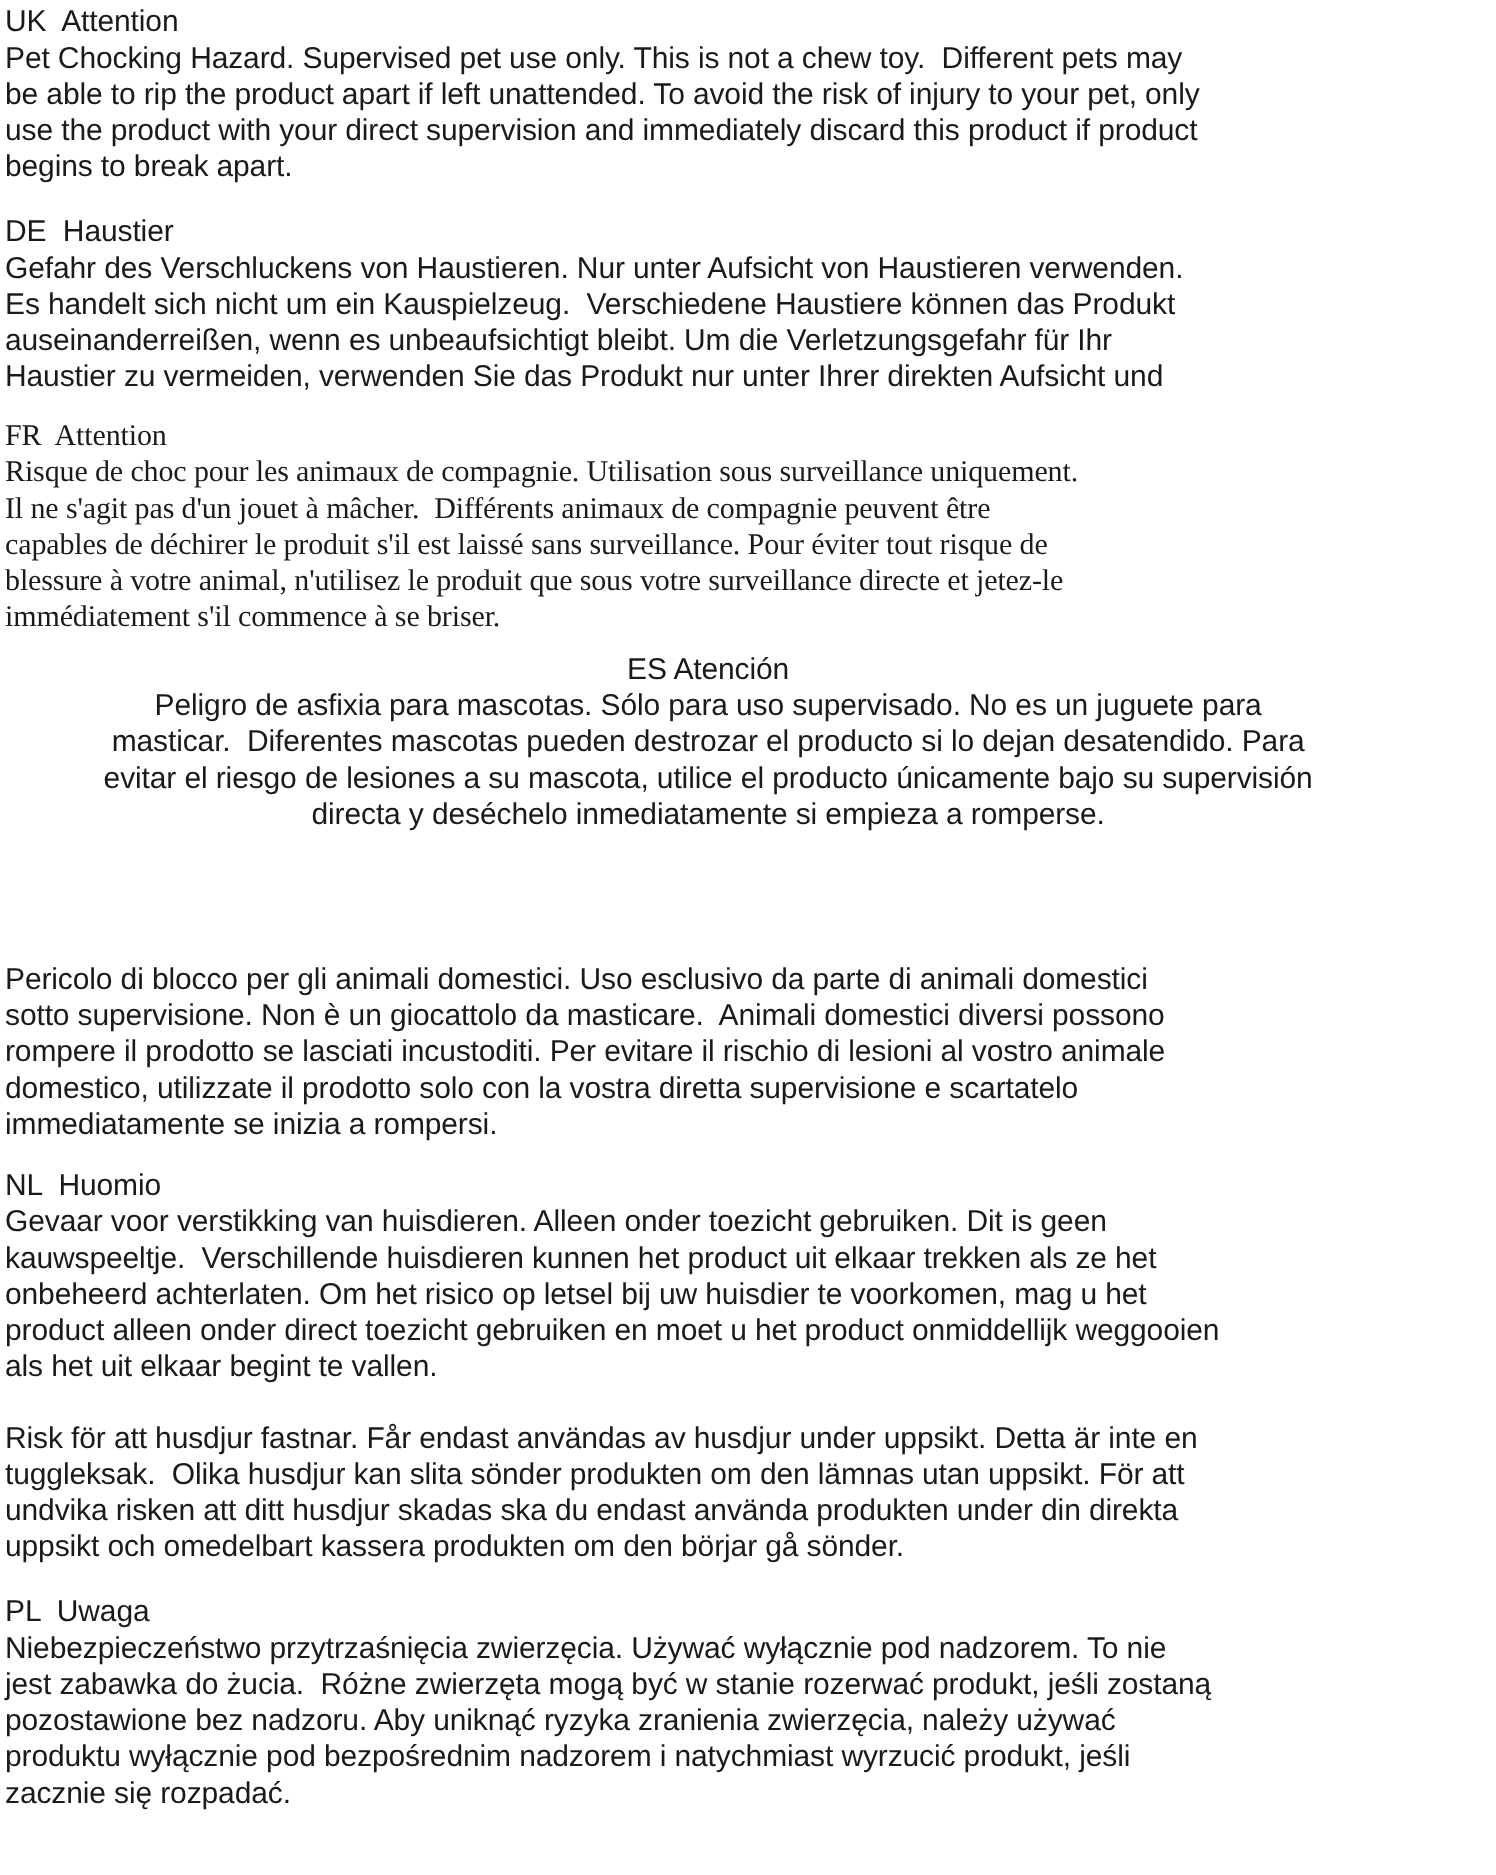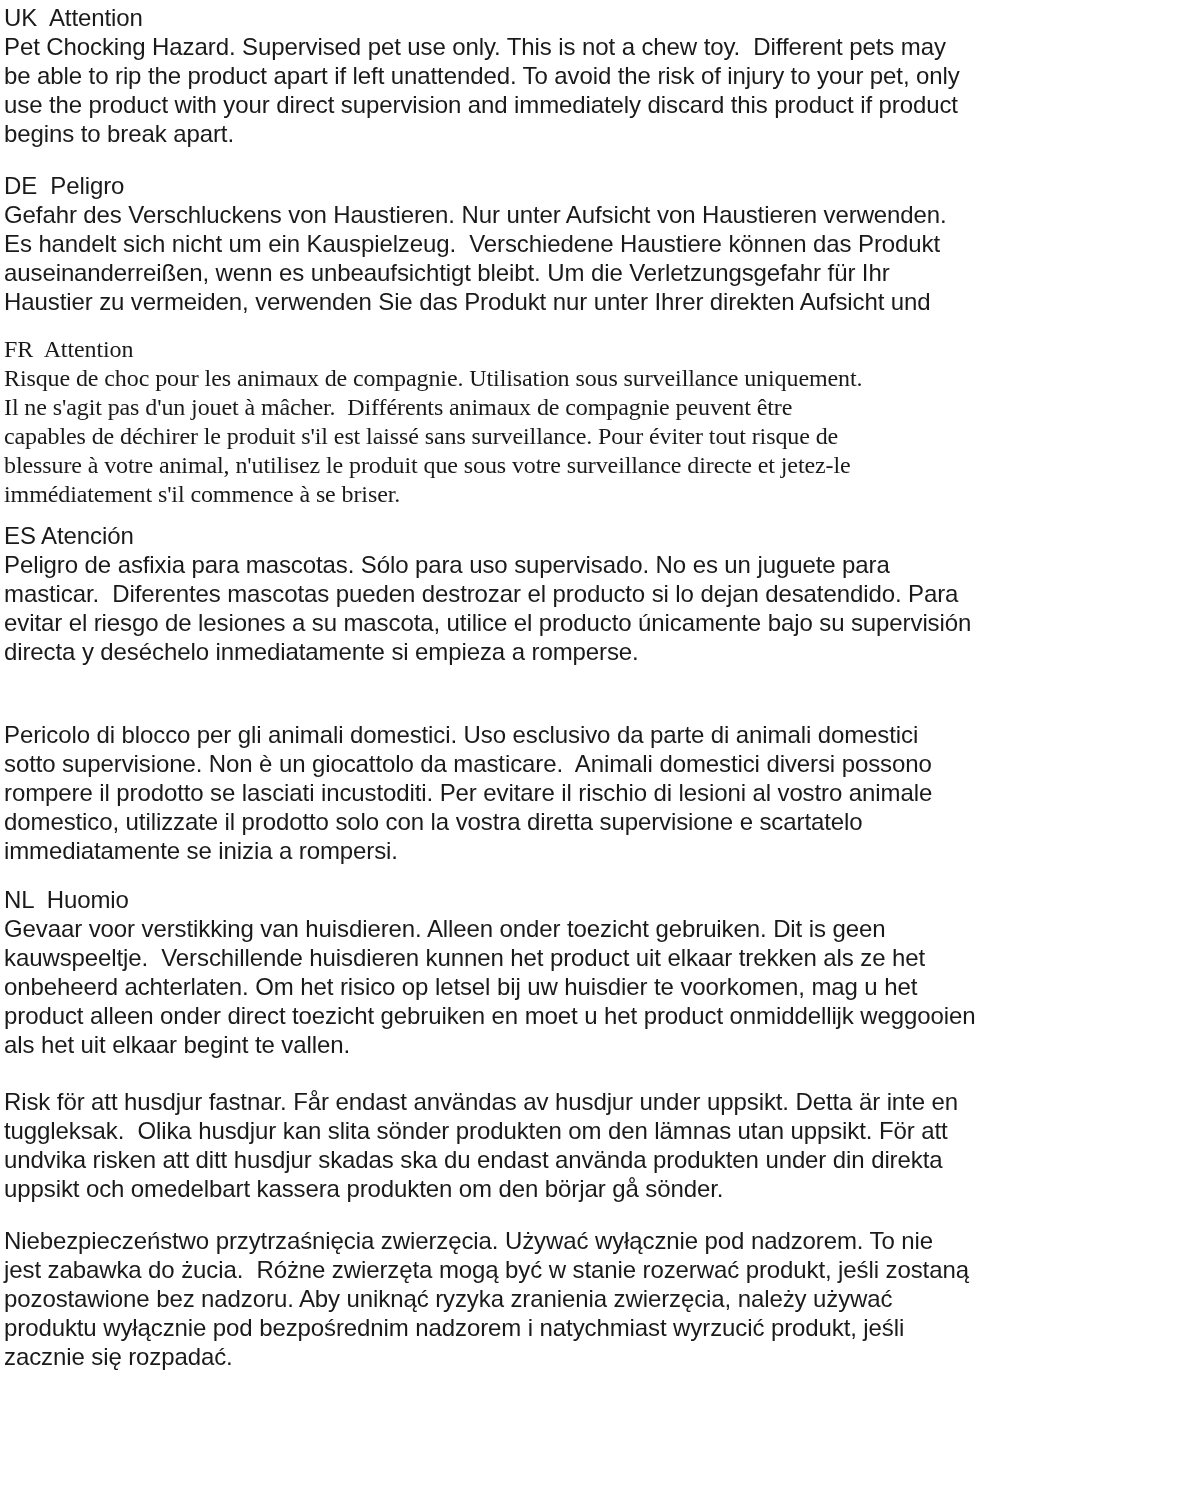--- a/index.html
+++ b/index.html
@@ -22,41 +22,41 @@
   }
   .section { margin: 0; }
   .section-header, .section-body {
     white-space: pre-wrap;
     font-weight: 400;
   }
   
   .mb-uk { margin-bottom: 23px; }
   .mb-de { margin-bottom: 19px; }
   .mb-fr { margin-bottom: 12px; font-family: Liberation Serif, serif; }
-  .mb-es { margin-bottom: 54px; }
+  .mb-es { margin-bottom: 103px; text-align: center; }
   .mb-it { margin-bottom: 20px; }
   .mb-nl { margin-bottom: 28px; }
   .mb-se { margin-bottom: 23px; }
   .mb-pl { margin-bottom: 0; }
 </style>
 </head>
 <body>
 
 <div class="page">
 
   <div class="section mb-uk">
     <div class="section-header">UK  Attention</div>
     <div class="section-body">Pet Chocking Hazard. Supervised pet use only. This is not a chew toy.  Different pets may
 be able to rip the product apart if left unattended. To avoid the risk of injury to your pet, only
 use the product with your direct supervision and immediately discard this product if product
 begins to break apart.</div>
   </div>
 
   <div class="section mb-de">
-    <div class="section-header">DE  Peligro</div>
+    <div class="section-header">DE  Haustier</div>
     <div class="section-body">Gefahr des Verschluckens von Haustieren. Nur unter Aufsicht von Haustieren verwenden.
 Es handelt sich nicht um ein Kauspielzeug.  Verschiedene Haustiere können das Produkt
 auseinanderreißen, wenn es unbeaufsichtigt bleibt. Um die Verletzungsgefahr für Ihr
 Haustier zu vermeiden, verwenden Sie das Produkt nur unter Ihrer direkten Aufsicht und</div>
   </div>
 
   <div class="section mb-fr">
     <div class="section-header">FR  Attention</div>
     <div class="section-body">Risque de choc pour les animaux de compagnie. Utilisation sous surveillance uniquement.
 Il ne s'agit pas d'un jouet à mâcher.  Différents animaux de compagnie peuvent être
@@ -91,20 +91,21 @@
   </div>
 
   <div class="section mb-se">
     <div class="section-body">Risk för att husdjur fastnar. Får endast användas av husdjur under uppsikt. Detta är inte en
 tuggleksak.  Olika husdjur kan slita sönder produkten om den lämnas utan uppsikt. För att
 undvika risken att ditt husdjur skadas ska du endast använda produkten under din direkta
 uppsikt och omedelbart kassera produkten om den börjar gå sönder.</div>
   </div>
 
   <div class="section mb-pl">
+    <div class="section-header">PL  Uwaga</div>
     <div class="section-body">Niebezpieczeństwo przytrzaśnięcia zwierzęcia. Używać wyłącznie pod nadzorem. To nie
 jest zabawka do żucia.  Różne zwierzęta mogą być w stanie rozerwać produkt, jeśli zostaną
 pozostawione bez nadzoru. Aby uniknąć ryzyka zranienia zwierzęcia, należy używać
 produktu wyłącznie pod bezpośrednim nadzorem i natychmiast wyrzucić produkt, jeśli
 zacznie się rozpadać.</div>
   </div>
 
 </div>
 
 </body></html>

